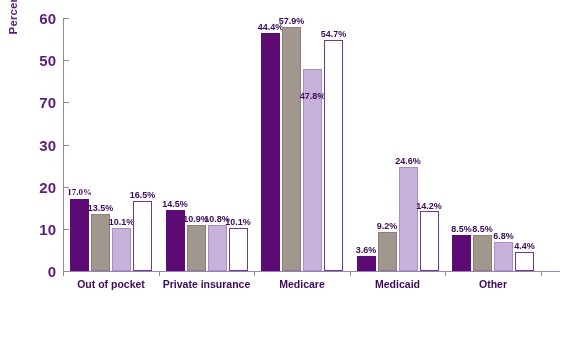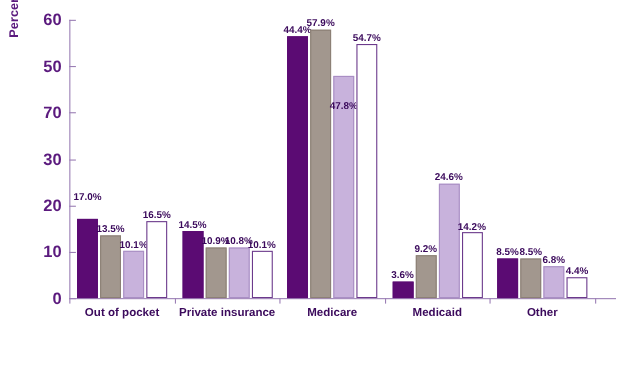--- a/index.html
+++ b/index.html
@@ -207,21 +207,21 @@
       </div>
       <div class="ytick" style="top: 18px;">
         <span class="tick-mark"></span>
         <span class="tick-label">60</span>
       </div>
     </div>
 
   <div id="groups">
       <div class="group" style="left: 70px; top: 18px;">
         <div class="bar white-series" style="left: 0px; height: 71.6833px;"></div>
-        <div class="bar-label" style="left: 0px; top: 156px;">17.0%</div>
+        <div class="bar-label" style="left: 0px; top: 169px; font-family: Liberation Serif, serif;">17.0%</div>
         <div class="bar black-series" style="left: 21px; height: 56.925px;"></div>
         <div class="bar-label" style="left: 21px; top: 185.075px;">13.5%</div>
         <div class="bar hispanic-series" style="left: 42px; height: 42.5883px;"></div>
         <div class="bar-label" style="left: 42px; top: 199.412px;">10.1%</div>
         <div class="bar other-series" style="left: 63px; height: 69.575px;"></div>
         <div class="bar-label" style="left: 63px; top: 172.425px;">16.5%</div>
       </div>
       <div class="group-sep" style="left: 63px;"></div>
       <div class="group-label" style="left: 51px; width: 120px;">Out of pocket</div>
       <div class="group" style="left: 165.5px; top: 18px;">

